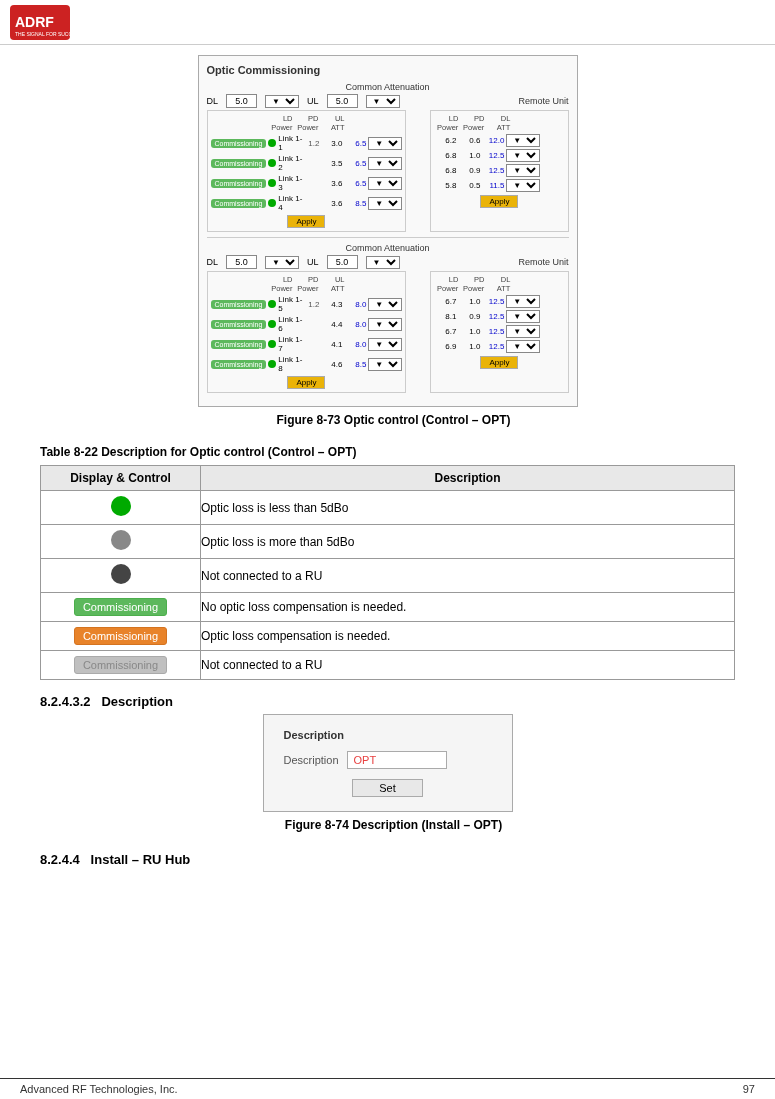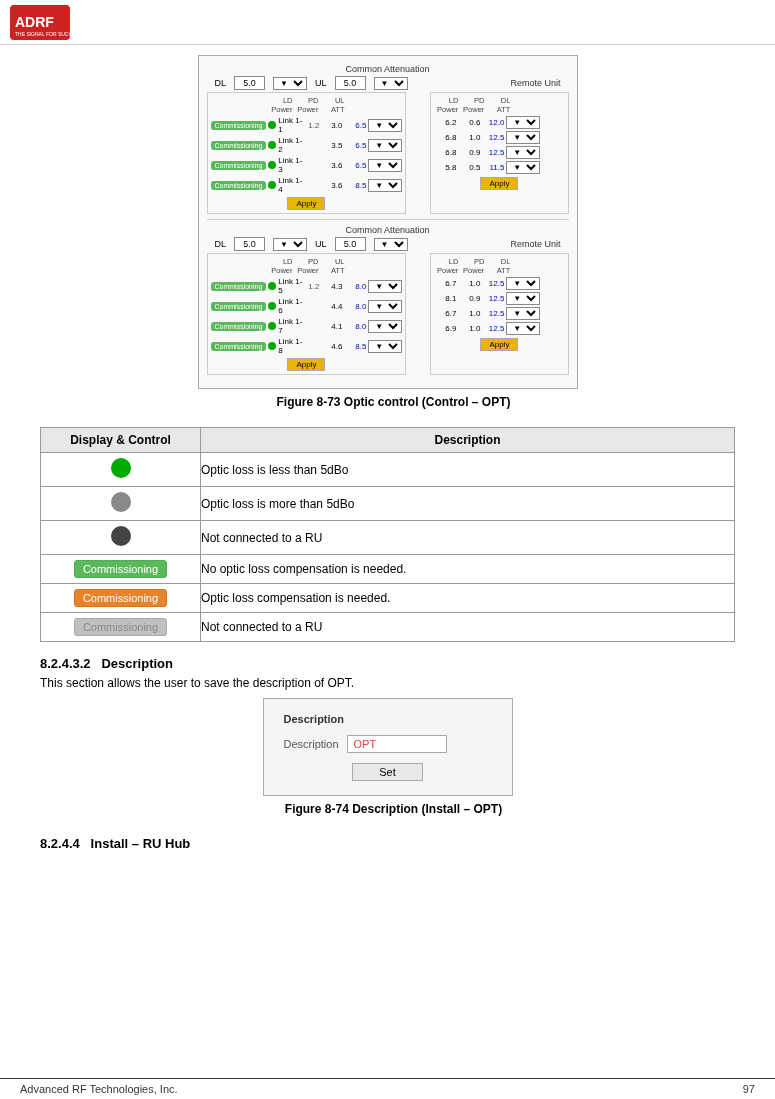--- a/index.html
+++ b/index.html
@@ -49,21 +49,21 @@
       font-size: 11px;
       font-weight: bold;
       margin-bottom: 6px;
       color: #333;
     }
     .dl-ul-row {
       display: flex;
       justify-content: center;
       align-items: center;
       gap: 8px;
-      margin: 2px 8px;
+      margin: 2px 0;
     }
     .input-box {
       border: 1px solid #888;
       background: white;
       padding: 1px 3px;
       width: 31px;
       font-size: 9px;
       text-align: center;
     }
     .select-arrow {
@@ -308,20 +308,21 @@
       <text x="5" y="22" font-size="14" font-weight="bold" fill="white" font-family="Arial">ADRF</text>
       <text x="5" y="31" font-size="5" fill="white" font-family="Arial">THE SIGNAL FOR SUCCESS</text>
     </svg>
   </div>
 </div>
 
 <div class="main-content">
 
   <div class="figure-container">
     <div class="optic-box">
+      <div class="optic-title">Optic Commissioning</div>
 
       <div class="optic-panel">
         <div style="text-align:center; font-size:9px; color:#333;">Common Attenuation</div>
         <div class="dl-ul-row">
           <span style="font-size:9px;">DL</span>
           <input class="input-box" value="5.0" readonly="" style="">
           <select class="select-arrow"><option>▼</option></select>
           <span style="font-size:9px;">UL</span>
           <input class="input-box" value="5.0" readonly="" style="">
           <select class="select-arrow"><option>▼</option></select>
@@ -508,20 +509,21 @@
               <button class="apply-btn">Apply</button>
             </div>
           </div>
         </div>
       </div>
     </div>
 
     <div class="figure-caption">Figure 8-73   Optic control (Control – OPT)</div>
   </div>
 
+  <div class="table-caption">Table 8-22     Description for Optic control (Control – OPT)</div>
   <table class="desc-table">
     <thead>
       <tr>
         <th>Display &amp; Control</th>
         <th>Description</th>
       </tr>
     </thead>
     <tbody>
       <tr>
         <td>
@@ -559,21 +561,20 @@
         </td>
         <td>Not connected to a RU</td>
       </tr>
     </tbody>
   </table>
 
   <div class="section-heading">
     <span>8.2.4.3.2</span>&nbsp;&nbsp;
     <span>Description</span>
   </div>
-  <div class="section-text">This section allows the user to save the description of OPT.</div>
 
   <div class="desc-opt-container">
     <div class="desc-opt-box">
       <div class="desc-opt-title">Description</div>
       <div class="desc-opt-row">
         <span class="desc-opt-label">Description</span>
         <input class="desc-opt-input" value="OPT" readonly="" style="">
       </div>
       <div class="desc-opt-set-row">
         <button class="set-btn">Set</button>

